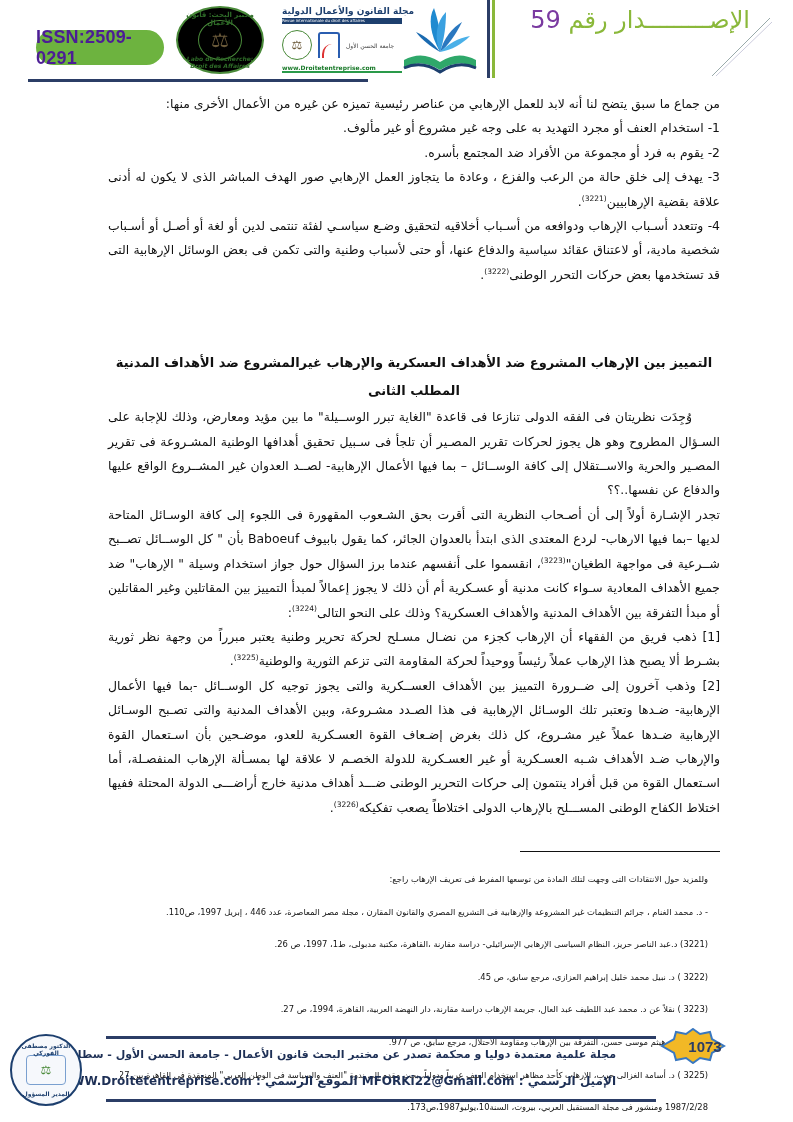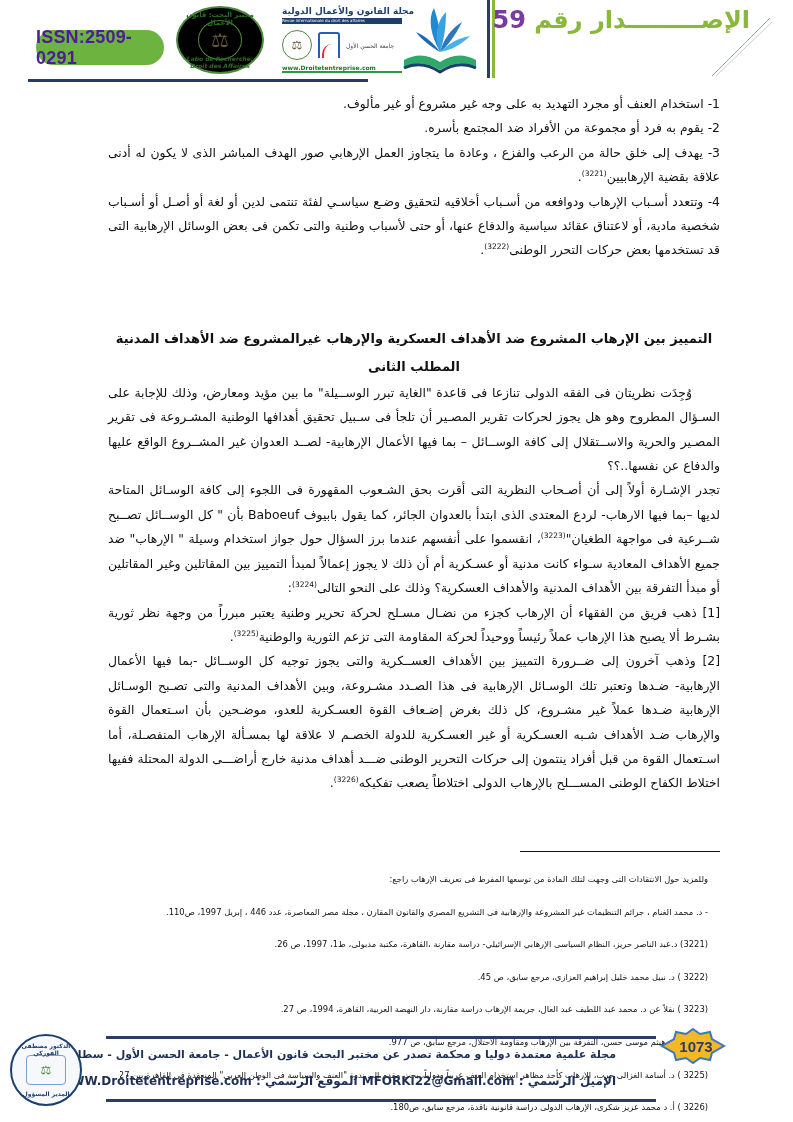--- a/index.html
+++ b/index.html
@@ -34,21 +34,21 @@
   .uni-icon { width: 22px; height: 26px; border: 2px solid #2a5db0; border-bottom: none; border-radius: 3px 3px 0 0; position: relative; }
   .uni-icon::after { content: ""; position: absolute; left: 2px; bottom: 0; width: 10px; height: 14px; border-left: 2px solid #d33; border-radius: 10px 0 0 0; }
   .uni-name { font-size: 6px; color: #444; }
   .journal-box .jurl { font-size: 6px; color: #1a7a2a; font-weight: bold; margin-top: 2px; border-bottom: 2px solid #2a9a4a; white-space: nowrap; }
 
   .book-logo { position: absolute; left: 400px; top: 4px; width: 80px; height: 72px; }
   .divider-v { position: absolute; left: 487px; top: 0; width: 8px; height: 78px;
     border-left: 3px solid #2b3d66; border-right: 3px solid #8ab83a; }
   .issue-line {
     position: absolute; left: 510px; top: 6px; width: 240px; text-align: right; direction: rtl;
-    font-size: 24px; font-weight: bold; color: #8ab83a; white-space: nowrap;
+    font-size: 24px; font-weight: normal; color: #8ab83a; white-space: nowrap;
   }
   .issue-line .num { color: #7a3aa0; }
   .date-line {
     position: absolute; left: 508px; top: 42px; width: 240px; text-align: right; direction: rtl;
     font-size: 26px; font-weight: bold; color: #5b8fc8; white-space: nowrap;
   }
   .slash-deco { position: absolute; left: 704px; top: 14px; width: 70px; height: 64px; }
   .header-rule { position: absolute; left: 28px; top: 79px; width: 340px; height: 3px; background: #2b3d66; }
 
   
@@ -70,21 +70,21 @@
     direction: rtl; text-align: right;
     font-family: "DejaVu Sans", sans-serif; font-size: 8.4px; line-height: 20.6px; color: #111;
   }
   .footnotes p { margin: 12px; white-space: nowrap; overflow: hidden; }
 
   
   .page-badge {
     position: absolute; left: 660px; top: 1028px; width: 66px; height: 36px;
   }
   .page-badge svg { position: absolute; left: 0; top: 0; }
-  .page-badge .pnum { position: absolute; left: 3px; top: 0; width: 66px; height: 36px;
+  .page-badge .pnum { position: absolute; left: 12px; top: 0; width: 66px; height: 36px;
     display: flex; align-items: center; justify-content: center;
     font-family: "Liberation Sans", sans-serif; font-weight: bold; font-size: 15px; color: #2b3d66; }
   .footer-rule-top { position: absolute; left: 106px; top: 1036px; width: 550px; height: 3px; background: #2b3d66; }
   .footer-rule-bot { position: absolute; left: 106px; top: 1099px; width: 550px; height: 3px; background: #2b3d66; }
   .footer-line1 {
     position: absolute; left: 106px; top: 1048px; width: 510px; text-align: right; direction: rtl;
     font-size: 11px; font-weight: bold; color: #1d2f55; white-space: nowrap;
   }
   .footer-line2 {
     position: absolute; left: 106px; top: 1074px; width: 510px; text-align: right; direction: rtl;
@@ -143,20 +143,21 @@
 
   <svg class="slash-deco" viewBox="0 0 70 64">
     <line x1="8" y1="62" x2="66" y2="4" stroke="#9aa" stroke-width="1"></line>
     <line x1="12" y1="62" x2="68" y2="8" stroke="#ccd" stroke-width="1"></line>
   </svg>
 
   <div class="header-rule"></div>
 </div>
 
 <div class="content">
+  <p>من جماع ما سبق يتضح لنا أنه لابد للعمل الإرهابي من عناصر رئيسية تميزه عن غيره من الأعمال الأخرى منها:</p>
   <p><span>1- استخدام العنف أو مجرد التهديد به على وجه غير مشروع أو غير مألوف.</span></p>
   <p><span>2- يقوم به فرد أو مجموعة من الأفراد ضد المجتمع بأسره.</span></p>
   <p><span>3- يهدف إلى خلق حالة من الرعب والفزع ، وعادة ما يتجاوز العمل الإرهابي صور الهدف المباشر الذى لا يكون له أدنى علاقة بقضية الإرهابيين</span><sup>(3221)</sup>.</p>
   <p><span>4- وتتعدد أسـباب الإرهاب ودوافعه من أسـباب أخلاقيه لتحقيق وضـع سياسـي لفئة تنتمى لدين أو لغة أو أصـل أو أسـباب شخصية مادية، أو لاعتناق عقائد سياسية والدفاع عنها، أو حتى لأسباب وطنية والتى تكمن فى بعض الوسائل الإرهابية التى قد تستخدمها بعض حركات التحرر الوطنى</span><sup>(3222)</sup>.</p>
 
   <div class="gap-lg"></div>
 
   <p class="section-title">التمييز بين الإرهاب المشروع ضد الأهداف العسكرية والإرهاب غيرالمشروع ضد الأهداف المدنية</p>
   <p class="section-title">المطلب الثانى</p>
 
@@ -168,20 +169,21 @@
 
 <div class="fn-rule"></div>
 <div class="footnotes">
   <p>وللمزيد حول الانتقادات التى وجهت لتلك المادة من توسعها المفرط فى تعريف الإرهاب راجع:</p>
   <p>- د. محمد الغنام ، جرائم التنظيمات غير المشروعة والإرهابية فى التشريع المصري والقانون المقارن ، مجلة مصر المعاصرة، عدد 446 ، إبريل 1997، ص110.</p>
   <p>(3221) د.عبد الناصر حريز، النظام السياسى الإرهابي الإسرائيلي- دراسة مقارنة ،القاهرة، مكتبة مدبولى، ط1، 1997، ص 26.</p>
   <p>(3222 ) د. نبيل محمد خليل إبراهيم العزازى، مرجع سابق، ص 45.</p>
   <p>(3223 ) نقلاً عن د. محمد عبد اللطيف عبد العال، جريمة الإرهاب دراسة مقارنة، دار النهضة العربية، القاهرة، 1994، ص 27.</p>
   <p>(3224 ) د. هيثم موسى حسن، التفرقة بين الإرهاب ومقاومة الاحتلال، مرجع سابق، ص 977.</p>
   <p>(3225 ) د. أسامة الغزالى حرب، الإرهاب كأحد مظاهر استخدام العنف عربياً ودولياً، بحث مقدم إلى ندوة "العنف والسياسة فى الوطن العربى" المنعقدة فى القاهرة بين 27-</p>
+  <p>1987/2/28 ومنشور فى مجلة المستقبل العربي، بيروت، السنة10،يوليو1987،ص173.</p>
   <p>(3226 ) أ. د محمد عزيز شكرى، الإرهاب الدولى دراسة قانونية ناقدة، مرجع سابق، ص180.</p>
 </div>
 
 <div class="page-badge">
   <svg width="66" height="36" viewBox="0 0 66 36">
     <polygon points="33,1 40,6 50,4 52,11 64,18 52,25 50,32 40,30 33,35 26,30 16,32 14,25 2,18 14,11 16,4 26,6" fill="#f2b826" stroke="#3a78c0" stroke-width="2"></polygon>
   </svg>
   <div class="pnum">1073</div>
 </div>
 

